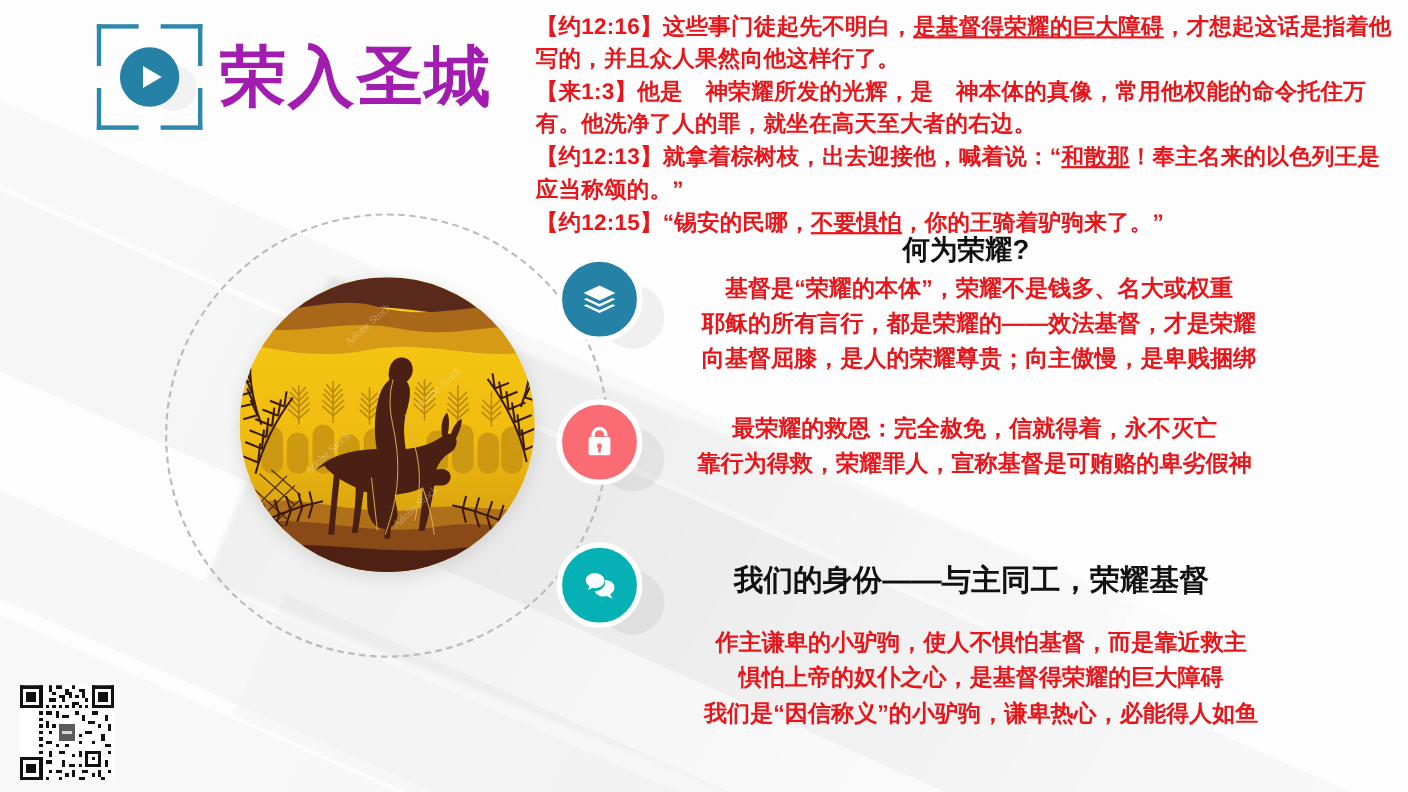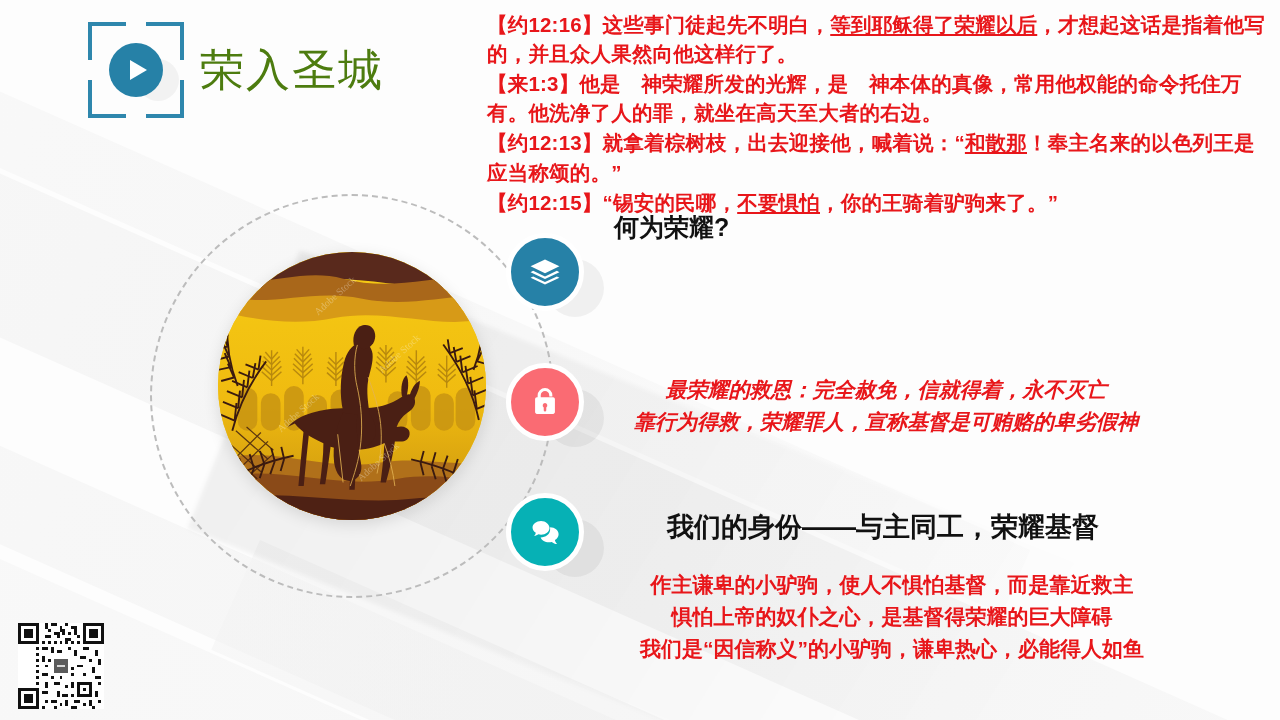--- a/index.html
+++ b/index.html
@@ -116,23 +116,23 @@
     box-shadow: 22px 10px 0 -6px rgba(0,0,0,.045);
   }
   .play-circle .tri {
     width: 0; height: 0;
     border-left: 17px solid #ffffff;
     border-top: 10px solid transparent;
     border-bottom: 10px solid transparent;
     margin-left: 5px;
   }
   .slide-title {
-    font-size: 44px;
-    font-weight: normal;
-    color: #4d7c0f;
+    font-size: 60px;
+    font-weight: bold;
+    color: #a21caf;
     letter-spacing: 2px;
     line-height: 1;
     white-space: nowrap;
   }
 
   
   .scripture {
     position: absolute;
     left: 487px;
     top: 10px;
@@ -215,21 +215,21 @@
     line-height: 1.52;
     white-space: nowrap;
   }
   .sec-lines p { margin: 0; }
 
   .sec-1 { left: 614px; top: 212px; }
   .sec-1 .sec-lines { margin-top: 4px; margin-left: 24px; }
 
   .sec-2 { left: 620px; top: 363px; }
   .sec-2 .sec-head { font-size: 26px; }
-  .sec-2 .sec-lines { margin-top: 11px; margin-left: 14px; font-style: italic; }
+  .sec-2 .sec-lines { margin-top: 11px; margin-left: 14px; }
 
   .sec-3 { left: 622px; top: 511px; }
   .sec-3 .sec-head { font-size: 27px; }
   .sec-3 .sec-lines { margin-top: 24px; margin-left: 18px; }
 
   
   .qr {
     position: absolute;
     left: 18px;
     top: 623px;
@@ -260,21 +260,21 @@
       <span class="corner c-br"></span>
       <span class="play-circle">
         <span class="tri"></span>
       </span>
     </div>
     <div class="slide-title">荣入圣城</div>
   </div>
 
   <div class="scripture">
     <p>
-      <span>【约12:16】</span><span>这些事门徒起先不明白，</span><u>等到耶稣得了荣耀以后</u><span>，才想起这话是指着他写的，并且众人果然向他这样行了。</span>
+      <span>【约12:16】</span><span>这些事门徒起先不明白，</span><u>是基督得荣耀的巨大障碍</u><span>，才想起这话是指着他写的，并且众人果然向他这样行了。</span>
     </p>
     <p>
       <span>【来1:3】</span><span>他是　神荣耀所发的光辉，是　神本体的真像，常用他权能的命令托住万有。他洗净了人的罪，就坐在高天至大者的右边。</span>
     </p>
     <p>
       <span>【约12:13】</span><span>就拿着棕树枝，出去迎接他，喊着说：“</span><u>和散那</u><span>！奉主名来的以色列王是应当称颂的。”</span>
     </p>
     <p>
       <span>【约12:15】</span><span>“锡安的民哪，</span><u>不要惧怕</u><span>，你的王骑着驴驹来了。”</span>
     </p>
@@ -446,20 +446,25 @@
 
   <div class="badge badge-3">
     <svg viewBox="0 0 24 24" aria-hidden="true">
       <path d="M9.2 4.2C5.9 4.2 3.2 6.3 3.2 8.9c0 1.5.9 2.8 2.3 3.7-.1.8-.5 1.6-1.2 2.2 1.2-.1 2.3-.6 3.1-1.2.6.2 1.2.3 1.8.3 3.3 0 6-2.1 6-4.7s-2.7-5-6-5z"></path>
       <path d="M15.6 10.6c-.2 2.9-3.1 5.2-6.7 5.3.8 2 3.1 3.4 5.8 3.4.7 0 1.4-.1 2.1-.3 1 .8 2.3 1.4 3.7 1.5-.8-.8-1.4-1.8-1.5-2.8 1.6-1 2.6-2.5 2.6-4.2 0-1.4-.7-2.6-1.8-3.5-1-.8-2.5-1.3-4.2-1.4z"></path>
     </svg>
   </div>
 
   <div class="section sec-1">
     <div class="sec-head">何为荣耀?</div>
+    <div class="sec-lines">
+      <p>基督是“荣耀的本体”，荣耀不是钱多、名大或权重</p>
+      <p>耶稣的所有言行，都是荣耀的——效法基督，才是荣耀</p>
+      <p>向基督屈膝，是人的荣耀尊贵；向主傲慢，是卑贱捆绑</p>
+    </div>
   </div>
 
   <div class="section sec-2">
     <div class="sec-lines">
       <p>最荣耀的救恩：完全赦免，信就得着，永不灭亡</p>
       <p>靠行为得救，荣耀罪人，宣称基督是可贿赂的卑劣假神</p>
     </div>
   </div>
 
   <div class="section sec-3">

